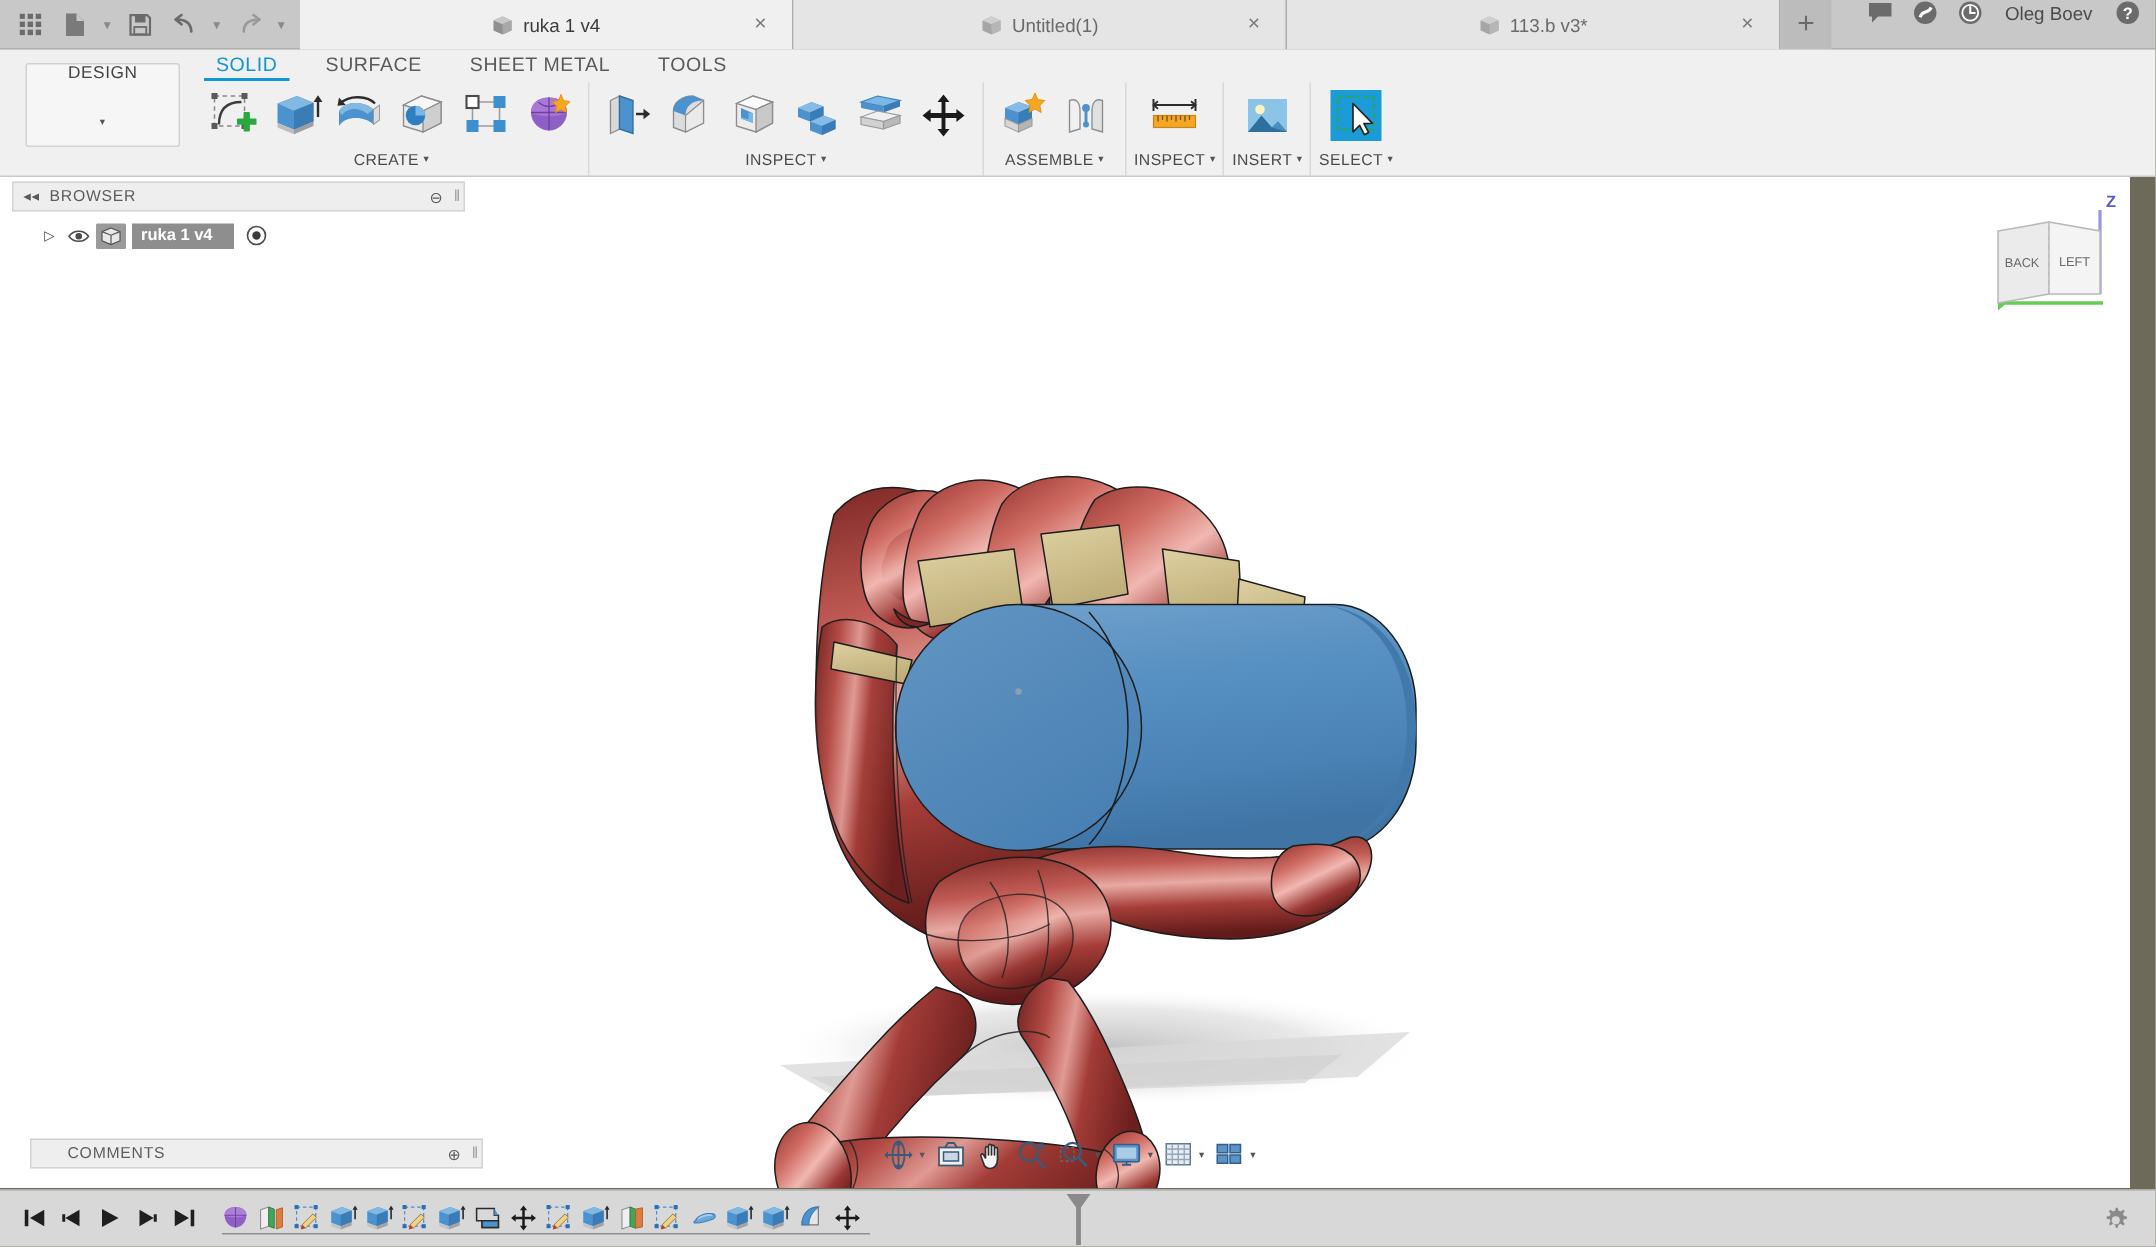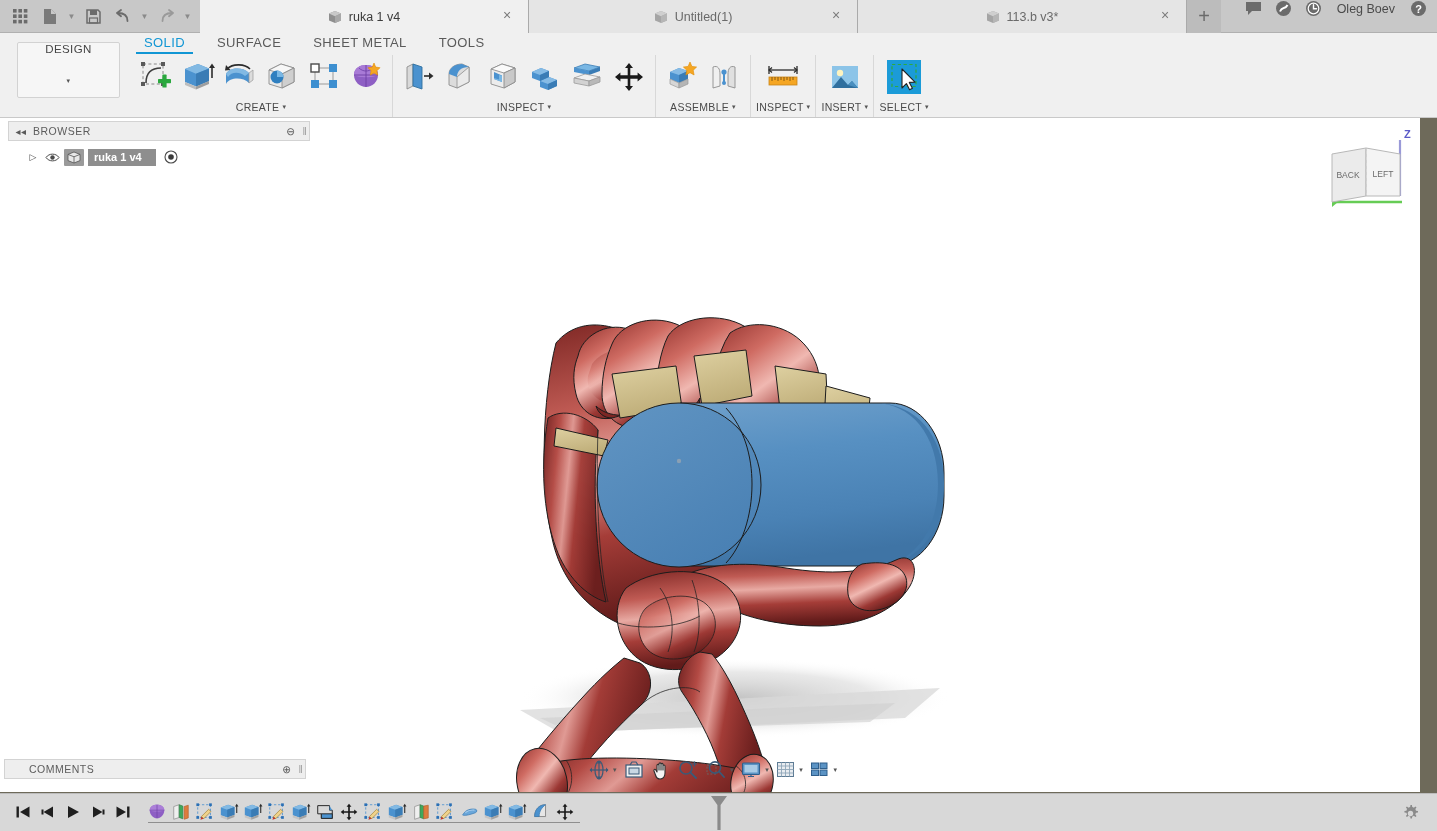--- a/index.html
+++ b/index.html
@@ -95,21 +95,21 @@
   .tw-arrow{ width:14px; text-align:center; color:#4b4b4b; font-size:9px; cursor:default;}
   .tw-eye{ width:16px; display:flex;align-items:center;justify-content:center;cursor:default;}
   .tw-compicon{ width:20px;height:17px;display:flex;align-items:center;justify-content:center;
       background:#9a9a9a; border-radius:1px;}
   .tw-label{
     background:#8e8e8e; color:#fff; font-weight:bold; font-size:11px;
     padding:2px 14px 3px 6px; border-radius:0; cursor:default;
   }
   .tw-radio{ width:18px;display:flex;align-items:center;justify-content:center;margin-left:2px;cursor:default;}
   .comments{
-    position:absolute; left:4px; top:759px; width:302px; height:20px;
+    position:absolute; left:20px; top:759px; width:302px; height:20px;
   }
   .comments .panelbar{ }
   .canvas-full{
     position:absolute; left:0; top:118px; width:1420px; height:674px; background:#fff;
   }
 
   
   .viewcube{ position:absolute; left:1318px; top:124px; width:100px; height:90px; }
 
   

